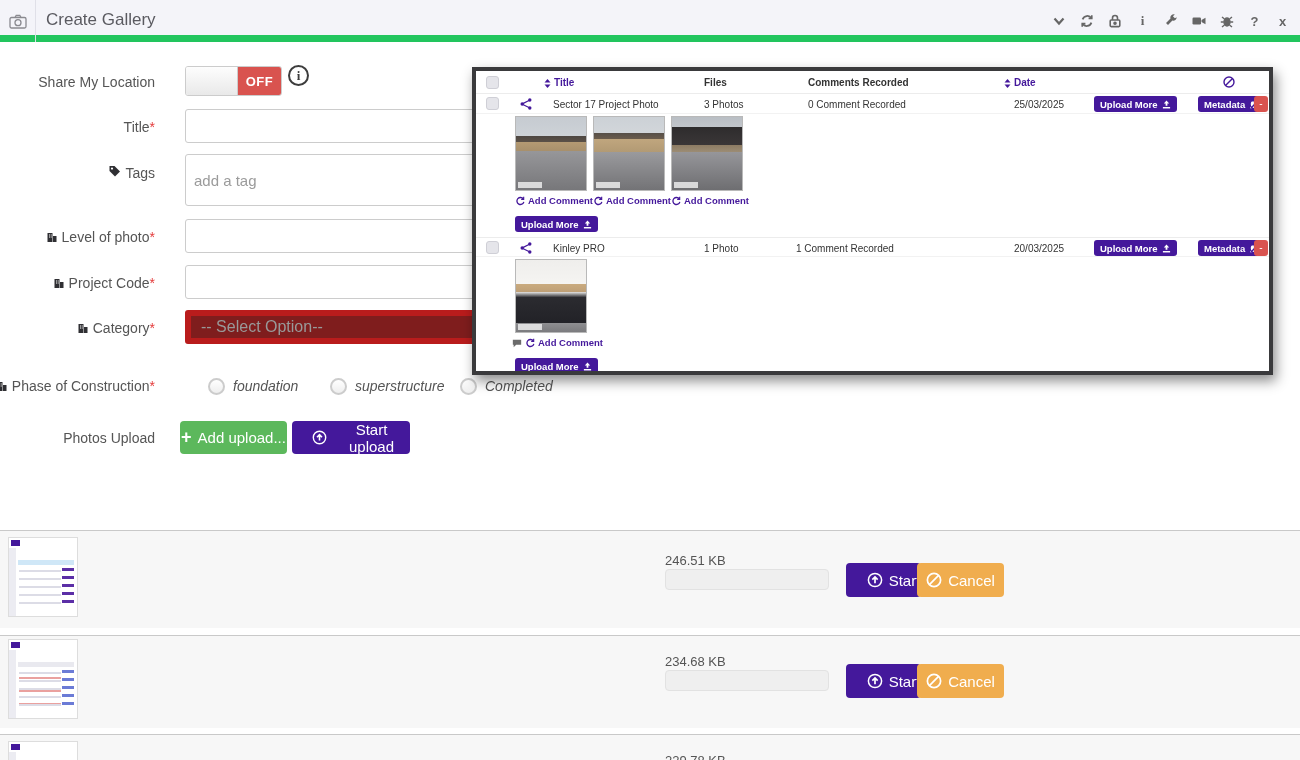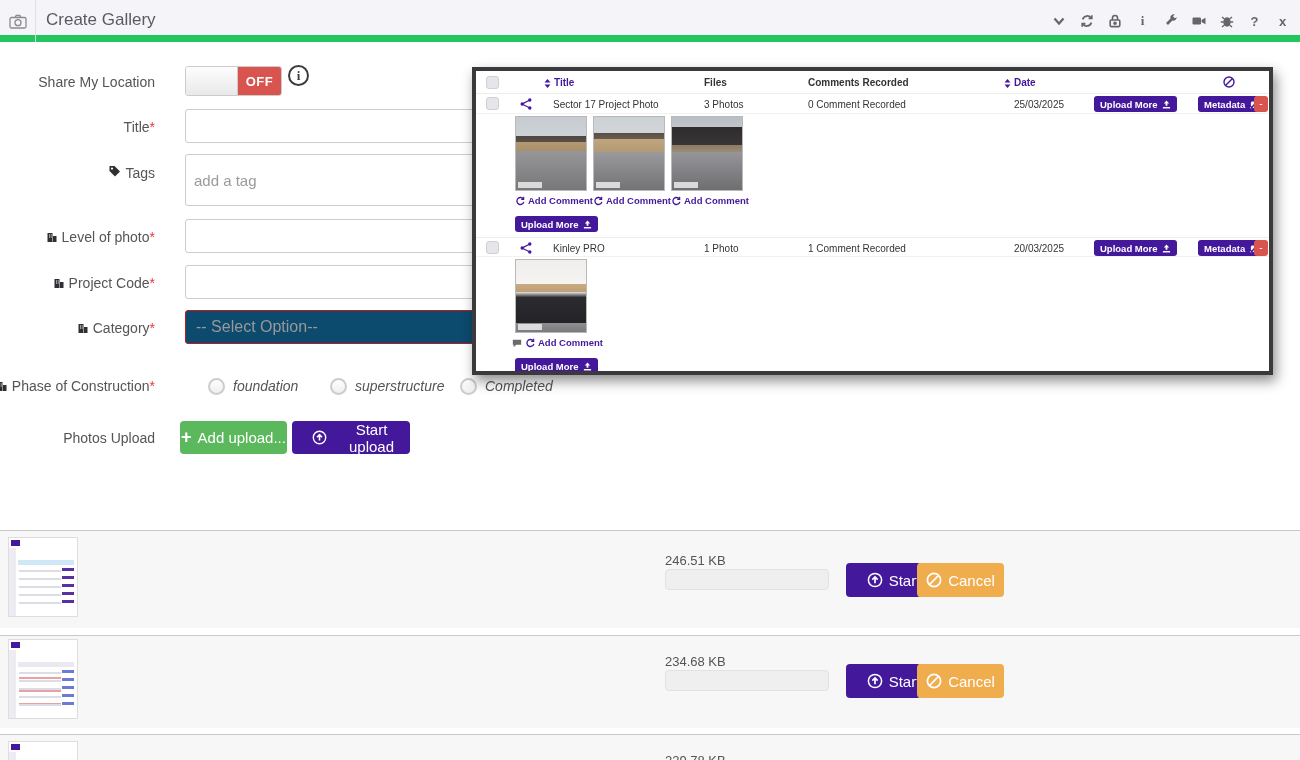--- a/index.html
+++ b/index.html
@@ -18,22 +18,22 @@
   .hicon svg { width:14px; height:14px; }
 
   
   .flabel { position:absolute; width:165px; text-align:right; font-size:14px; color:#555; }
   .flabel .ic { display:inline-block; vertical-align:-1px; margin-right:4px; }
   .req { color:#e43b3b; }
   .finput { position:absolute; left:185px; width:420px; height:34px;
     border:1px solid #ccc; border-radius:3px; background:#fff; font-size:15px; padding:0 8px; color:#333; }
   .ftextarea { height:52px; }
   .finput::placeholder { color:#9b9b9b; }
-  .fselect { position:absolute; left:185px; width:420px; height:34px; border:1px solid #b91c1c;
-    border-radius:3px; background:#0c4a6e; font-size:16px; color:#999; display:flex; align-items:center; padding:0 10px; }
+  .fselect { position:absolute; left:185px; width:420px; height:34px; border:6px solid #b91c1c;
+    border-radius:3px; background:#7f1d1d; font-size:16px; color:#999; display:flex; align-items:center; padding:0 10px; }
 
   .toggle { position:absolute; left:185px; top:66px; width:97px; height:30px; border:1px solid #ccc;
     border-radius:3px; overflow:hidden; display:flex; cursor:pointer; }
   .toggle .knob { width:52px; height:100%; background:linear-gradient(180deg,#fdfdfd,#e9e9e9); border-right:1px solid #ccc; }
   .toggle .state { flex:1; background:#d9534f; color:#fff; font-size:13px; font-weight:bold;
     display:flex; align-items:center; justify-content:center; letter-spacing:.5px; }
   .info-circ { position:absolute; left:288px; top:65px; width:21px; height:21px; border:2px solid #3d3d3d;
     border-radius:50%; color:#3d3d3d; font-size:13px; font-weight:bold; font-family:"Liberation Serif",serif;
     display:flex; align-items:center; justify-content:center; }
 
@@ -376,21 +376,21 @@
     <span class="gcell" style="left:44px; top:4px;">
       <svg width="12" height="12" viewBox="0 0 12 12" fill="#44189b">
           <circle cx="9.8" cy="2" r="1.7"></circle>
           <circle cx="2.2" cy="6" r="1.7"></circle>
           <circle cx="9.8" cy="10" r="1.7"></circle>
           <path d="M2.8 5.6 L9.4 2.3 M2.8 6.5 L9.4 9.8" stroke="#44189b" stroke-width="1.2"></path>
         </svg>
       </span>
     <span class="gcell" style="left:77px; top:5px;">Kinley PRO</span>
     <span class="gcell" style="left:228px; top:5px;">1 Photo</span>
-    <span class="gcell" style="left:332px; top:5px;">1 Comment Recorded</span>
+    <span class="gcell" style="left:320px; top:5px;">1 Comment Recorded</span>
     <span class="gcell" style="left:538px; top:5px;">20/03/2025</span>
     <button class="mini-btn" style="left:618px; top:2px;">
       <span>Upload More</span>
       <svg width="9" height="9" viewBox="0 0 10 10" fill="#fff">
           <path d="M5 0.5 L8 3.8 H6 V6.5 H4 V3.8 H2z"></path>
           <rect x="1" y="7.8" width="8" height="1.6"></rect>
         </svg>
     </button>
     <button class="mini-btn" style="left:722px; top:2px;">
       <span>Metadata</span>

